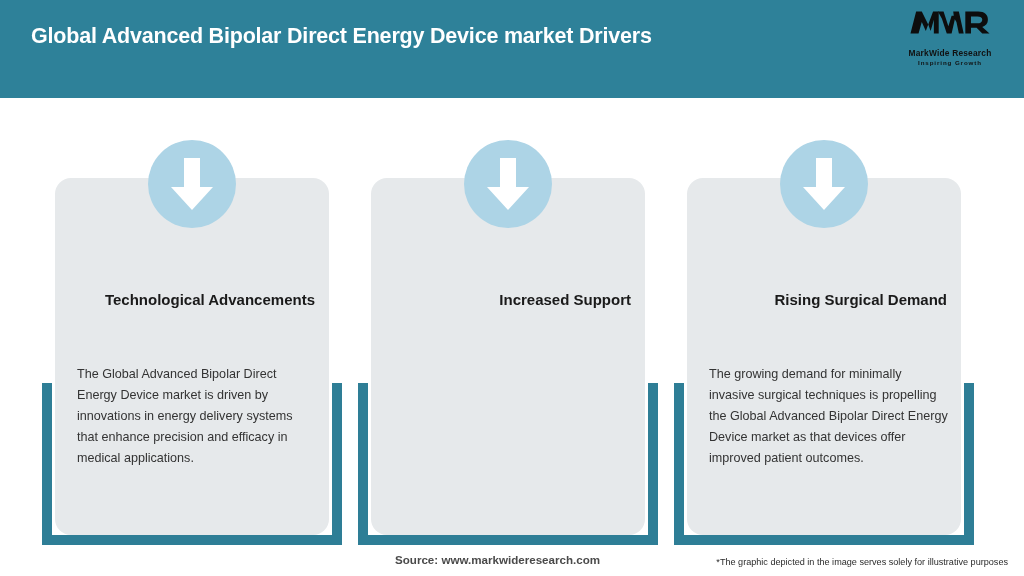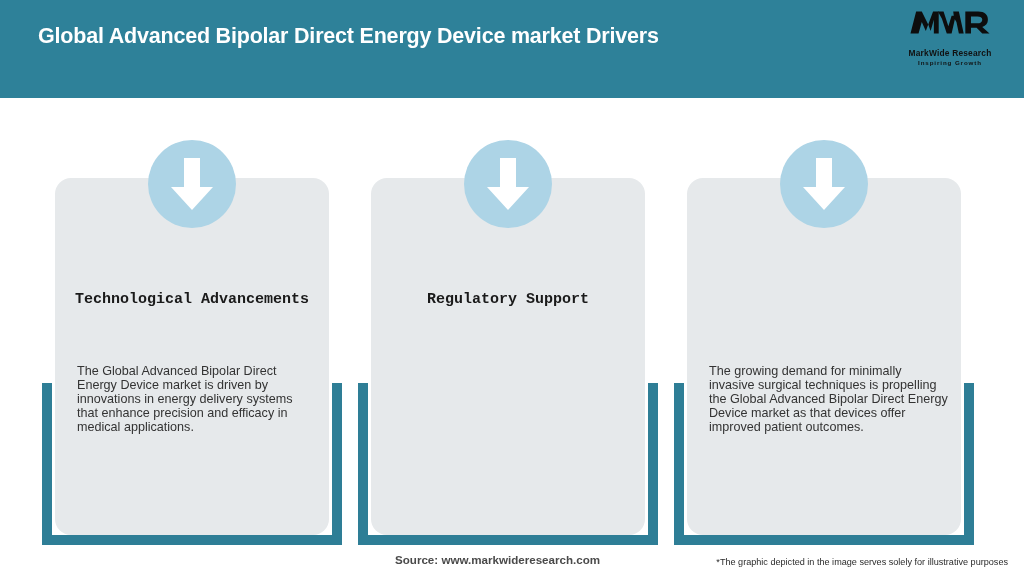--- a/index.html
+++ b/index.html
@@ -22,21 +22,21 @@
   #header-bar {
     position: absolute;
     left: 0;
     top: 0;
     width: 1024px;
     height: 98px;
     background: #2E8199;
   }
   #header-title {
     position: absolute;
-    left: 38px;
+    left: 31px;
     top: 22px;
     width: 820px;
     font-size: 21.5px;
     font-weight: bold;
     color: #ffffff;
     letter-spacing: -0.2px;
     line-height: 28px;
   }
 
   
@@ -124,37 +124,36 @@
   }
   .icon-circle svg {
     display: block;
   }
 
   .card-title {
     position: absolute;
     left: 14px;
     top: 112px;
     width: 246px;
-    text-align: center;
+    text-align: right;
     font-size: 15px;
     font-weight: bold;
     color: #1A1A1A;
     line-height: 20px;
-    font-family: Liberation Mono, monospace;
   }
 
   .card-body {
     position: absolute;
     left: 22px;
     top: 186px;
     width: 240px;
     text-align: left;
     font-size: 12.6px;
     color: #333333;
-    line-height: 14px;
+    line-height: 21px;
   }
 
   
   #source-text {
     position: absolute;
     left: 395px;
     top: 553px;
     font-size: 11.6px;
     font-weight: bold;
     color: #4A4A4A;
@@ -204,32 +203,33 @@
     <div class="icon-circle">
       <svg width="46" height="56" viewBox="0 0 46 56">
         <polygon points="15,2 31,2 31,31 44,31 23,54 2,31 15,31" fill="#FFFFFF"></polygon>
       </svg>
     </div>
   </div>
 
   <div class="card-wrap" id="card-wrap-1">
     <div class="card-frame"></div>
     <div class="card">
-      <div class="card-title">Regulatory Support</div>
+      <div class="card-title">Increased Support</div>
     </div>
     <div class="icon-circle">
       <svg width="46" height="56" viewBox="0 0 46 56">
         <polygon points="15,2 31,2 31,31 44,31 23,54 2,31 15,31" fill="#FFFFFF"></polygon>
       </svg>
     </div>
   </div>
 
   <div class="card-wrap" id="card-wrap-2">
     <div class="card-frame"></div>
     <div class="card">
+      <div class="card-title">Rising Surgical Demand</div>
       <div class="card-body">The growing demand for minimally invasive surgical techniques is propelling the Global Advanced Bipolar Direct Energy Device market as that devices offer improved patient outcomes.</div>
     </div>
     <div class="icon-circle">
       <svg width="46" height="56" viewBox="0 0 46 56">
         <polygon points="15,2 31,2 31,31 44,31 23,54 2,31 15,31" fill="#FFFFFF"></polygon>
       </svg>
     </div>
   </div>
 
   <div id="disclaimer-text">*The graphic depicted in the image serves solely for illustrative purposes</div>

